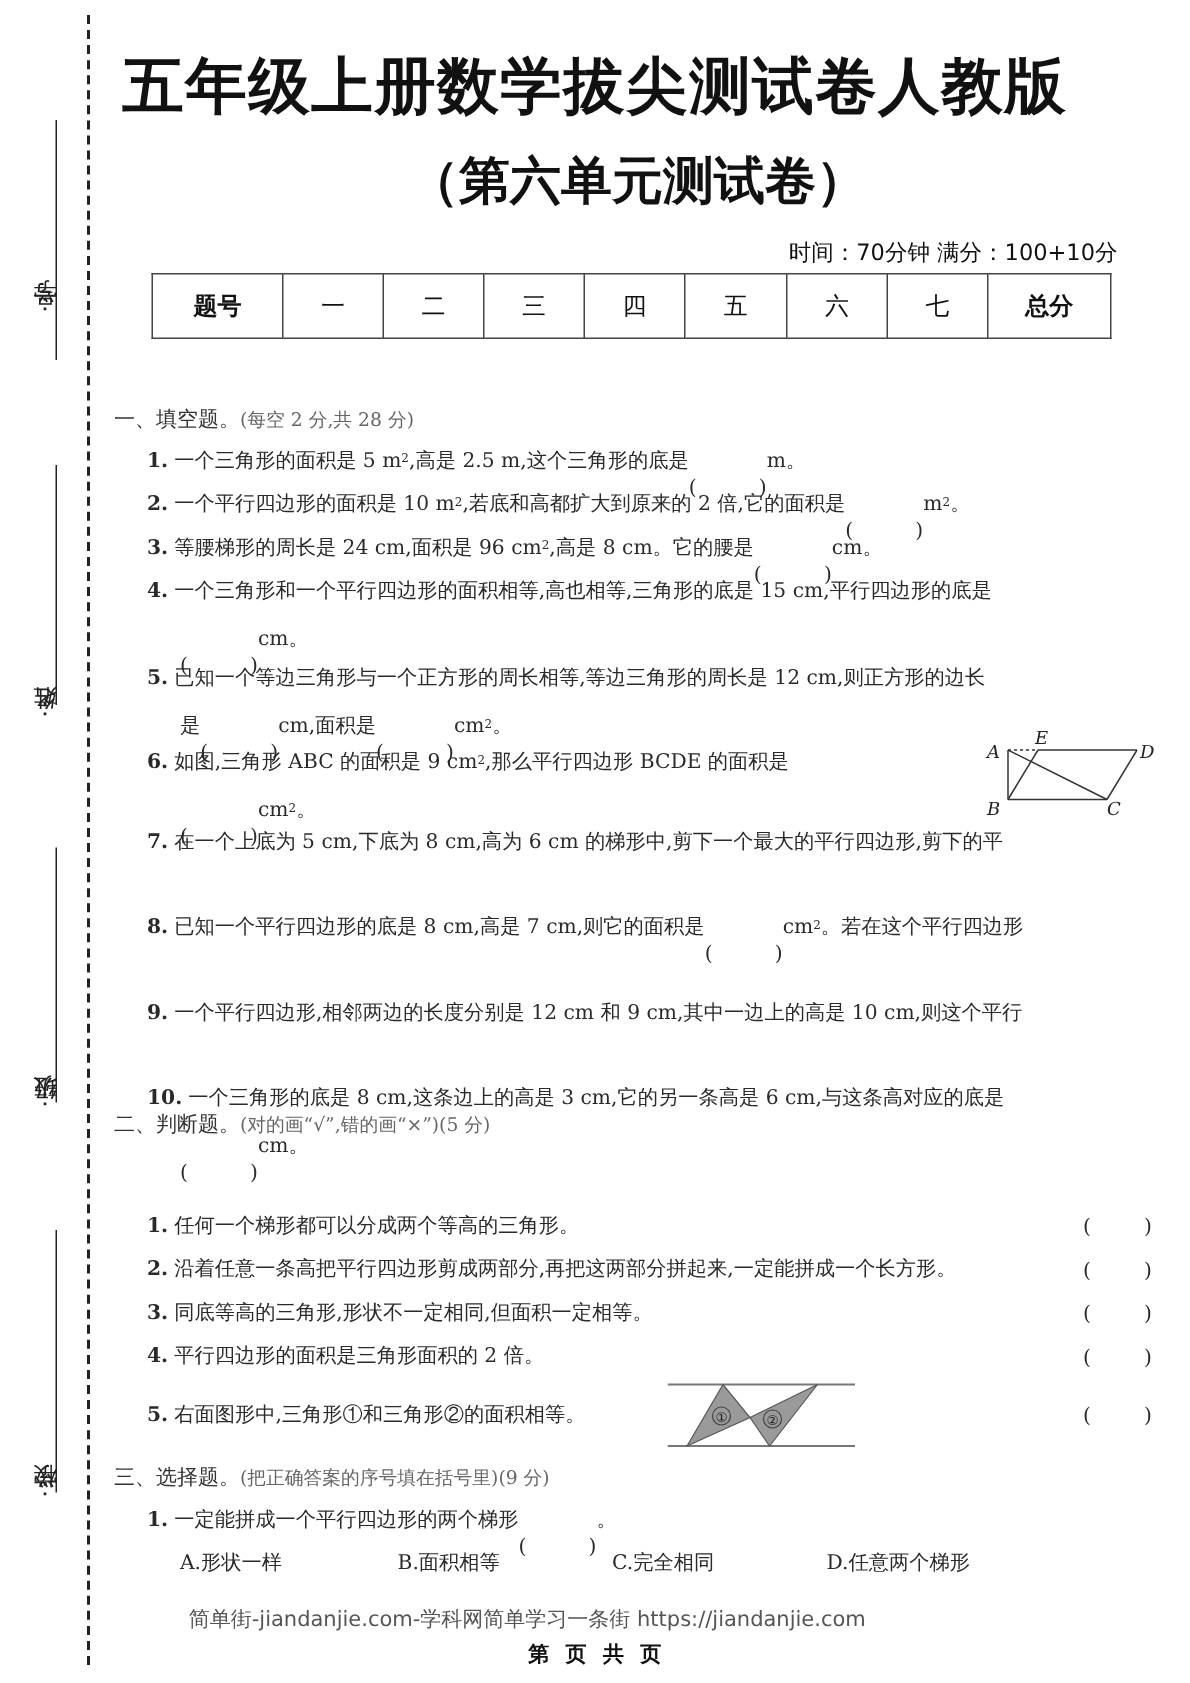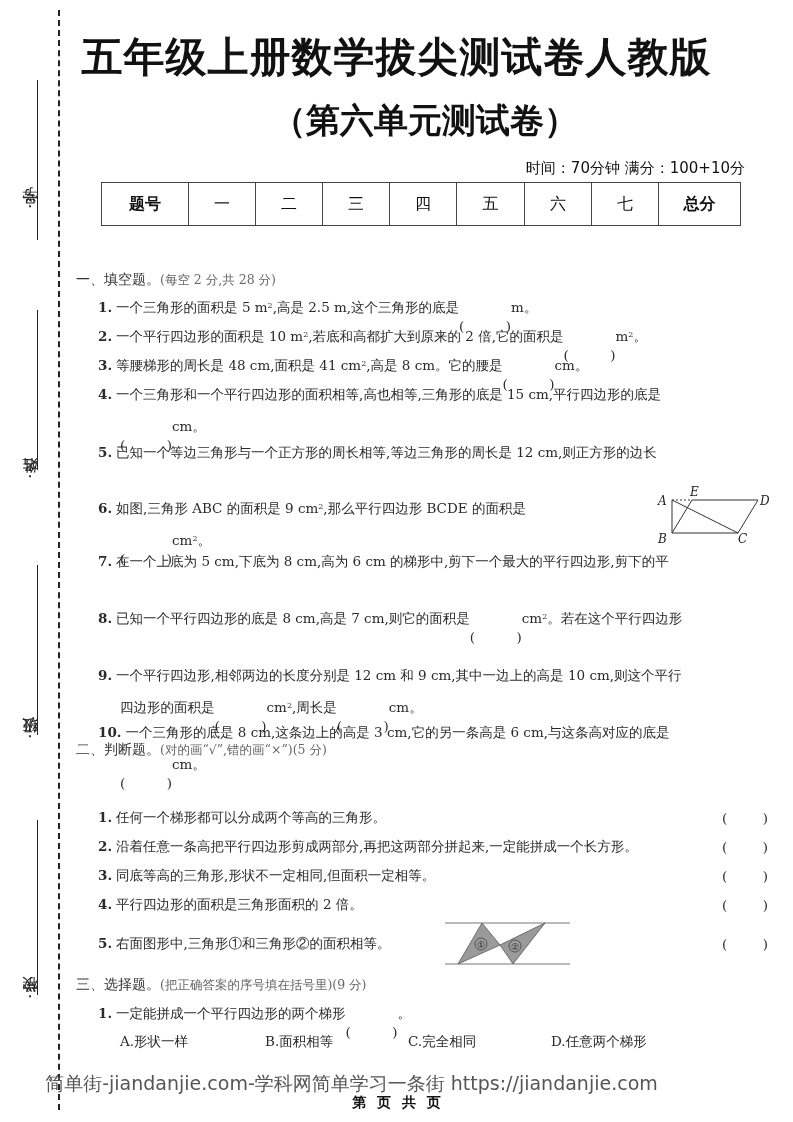--- a/index.html
+++ b/index.html
@@ -36,21 +36,21 @@
   .paren { display:inline-block; width:52px; position:relative; }
   .paren::before { content:"("; position:absolute; left:0; }
   .paren::after { content:")"; position:absolute; right:0; }
   sup { font-size:8px; vertical-align:top; position:relative; top:-2px; }
   .judge-paren { position:absolute; left:722px; width:46px; font-size:13.5px; }
   .judge-paren::before { content:"("; position:absolute; left:0; }
   .judge-paren::after { content:")"; position:absolute; right:0; }
   .opts { position:absolute; left:120px; top:1033px; font-size:13.5px; }
   .opts span { display:inline-block; }
   .footer1 { position:absolute; left:0; width:703px; top:1071px; text-align:center;
-             font-family:"DejaVu Sans", sans-serif; font-size:19px; color:#555; }
+             font-family:"DejaVu Sans", sans-serif; font-size:14px; color:#555; }
   .footer2 { position:absolute; left:0; width:793px; top:1094px; text-align:center;
              font-family:"DejaVu Sans", sans-serif; font-size:14px; color:#111; font-weight:bold;
              word-spacing:6px; }
   .fig { position:absolute; }
   .fig text { font-family:"DejaVu Serif", serif; font-style:italic; font-size:12px; fill:#222; }
 </style>
 </head>
 <body>
 
 <div class="dash-line"></div>
@@ -93,30 +93,31 @@
 
 <div class="q" style="top:293px;">
   <span class="num">1.</span><span>一个三角形的面积是 5 m</span><sup>2</sup><span>,高是 2.5 m,这个三角形的底是</span><span class="paren"></span><span>m。</span>
 </div>
 
 <div class="q" style="top:322px;">
   <span class="num">2.</span><span>一个平行四边形的面积是 10 m</span><sup>2</sup><span>,若底和高都扩大到原来的 2 倍,它的面积是</span><span class="paren"></span><span>m</span><sup>2</sup><span>。</span>
 </div>
 
 <div class="q" style="top:351px;">
-  <span class="num">3.</span><span>等腰梯形的周长是 48 cm,面积是 41 cm</span><sup>2</sup><span>,高是 8 cm。它的腰是</span><span class="paren"></span><span>cm。</span>
+  <span class="num">3.</span><span>等腰梯形的周长是 24 cm,面积是 96 cm</span><sup>2</sup><span>,高是 8 cm。它的腰是</span><span class="paren"></span><span>cm。</span>
 </div>
 
 <div class="q" style="top:380px;">
   <span class="num">4.</span><span>一个三角形和一个平行四边形的面积相等,高也相等,三角形的底是 15 cm,平行四边形的底是</span>
   <span class="cont" style="margin-top:3px;"><span class="paren"></span><span>cm。</span></span>
 </div>
 
 <div class="q" style="top:438px;">
   <span class="num">5.</span><span>已知一个等边三角形与一个正方形的周长相等,等边三角形的周长是 12 cm,则正方形的边长</span>
+  <span class="cont" style="margin-top:3px;"><span>是</span><span class="paren"></span><span>cm,面积是</span><span class="paren"></span><span>cm</span><sup>2</sup><span>。</span></span>
 </div>
 
 <div class="q" style="top:494px;right:150px;">
   <span class="num">6.</span><span>如图,三角形 ABC 的面积是 9 cm</span><sup>2</sup><span>,那么平行四边形 BCDE 的面积是</span>
   <span class="cont" style="margin-top:3px;"><span class="paren"></span><span>cm</span><sup>2</sup><span>。</span></span>
 </div>
 
 <svg class="fig" style="left:650px;top:482px;" width="130" height="66" viewBox="0 0 130 66">
   <line x1="22" y1="18" x2="42" y2="18" stroke="#333" stroke-width="1" stroke-dasharray="2,2"></line>
   <line x1="42" y1="18" x2="108" y2="18" stroke="#333" stroke-width="1"></line>
@@ -135,21 +136,20 @@
 <div class="q" style="top:547px;">
   <span class="num">7.</span><span>在一个上底为 5 cm,下底为 8 cm,高为 6 cm 的梯形中,剪下一个最大的平行四边形,剪下的平</span>
 </div>
 
 <div class="q" style="top:604px;">
   <span class="num">8.</span><span>已知一个平行四边形的底是 8 cm,高是 7 cm,则它的面积是</span><span class="paren"></span><span>cm</span><sup>2</sup><span>。若在这个平行四边形</span>
 </div>
 
 <div class="q" style="top:661px;">
   <span class="num">9.</span><span>一个平行四边形,相邻两边的长度分别是 12 cm 和 9 cm,其中一边上的高是 10 cm,则这个平行</span>
-  <span class="cont" style="margin-top:3px;"><span>四边形的面积是</span><span class="paren"></span><span>cm</span><sup>2</sup><span>,周长是</span><span class="paren"></span><span>cm。</span></span>
 </div>
 
 <div class="q" style="top:718px;">
   <span class="num">10.</span><span>一个三角形的底是 8 cm,这条边上的高是 3 cm,它的另一条高是 6 cm,与这条高对应的底是</span>
   <span class="cont" style="margin-top:3px;"><span class="paren"></span><span>cm。</span></span>
 </div>
 
 <div class="section" style="top:741px;">
   <span>二、判断题。</span><span class="note">(对的画“√”,错的画“×”)(5 分)</span>
 </div>

